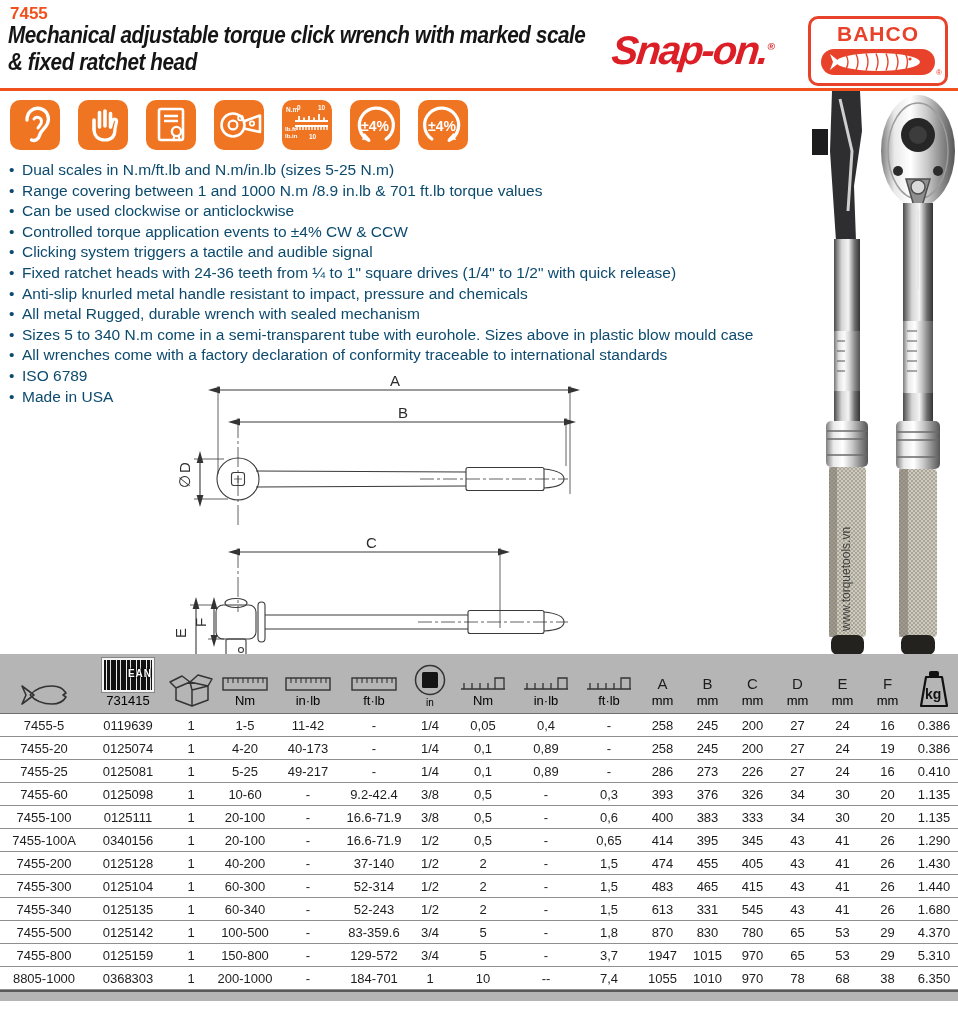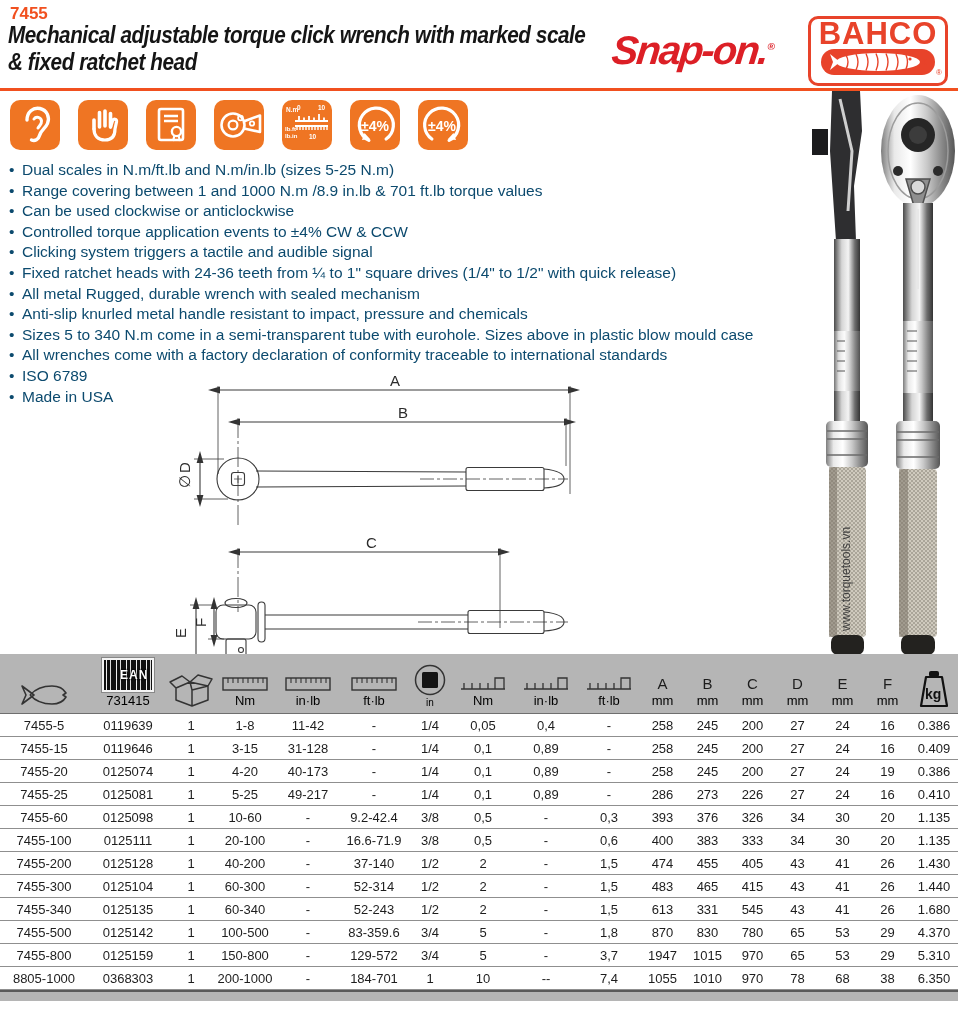--- a/index.html
+++ b/index.html
@@ -9,21 +9,21 @@
   .code{position:absolute;left:10px;top:4px;font-size:17px;font-weight:bold;color:#f1501f;}
   .title{position:absolute;left:8px;top:22px;width:660px;font-size:23px;font-weight:bold;
          font-style:italic;line-height:1.18;color:#151515;transform:scaleX(.9);transform-origin:left top;
          letter-spacing:-0.5px;}
   .rule{position:absolute;left:0;top:88px;width:958px;height:3px;background:#f1501f;}
   .snapon{position:absolute;left:612px;top:28px;color:#dc1f26;font-weight:bold;font-style:italic;
           font-size:40px;letter-spacing:-2px;transform:skewX(-6deg);white-space:nowrap;}
   .snapon sup{font-size:10px;font-style:normal;letter-spacing:0;}
   .bahco-box{position:absolute;left:808px;top:16px;width:140px;height:70px;border:3px solid #e8432a;
              border-radius:10px;background:#fff;box-sizing:border-box;text-align:center;}
-  .bahco-word{font-size:31px;font-weight:bold;color:#e8432a;letter-spacing:1px;line-height:30px;}
+  .bahco-word{font-size:21px;font-weight:bold;color:#e8432a;letter-spacing:1px;line-height:30px;}
   .bahco-fishbox{margin:0 auto;width:114px;height:26px;background:#e8432a;border-radius:13px;
                  display:flex;align-items:center;justify-content:center;}
   .bahco-reg{position:absolute;right:3px;bottom:6px;font-size:8px;color:#e8432a;}
   
   .icon-row{position:absolute;left:10px;top:100px;display:flex;gap:18px;}
   .ficon{width:50px;height:50px;background:#ef7523;border-radius:10px;flex:0 0 auto;}
   
   .features{position:absolute;left:8px;top:160px;width:820px;margin:0;padding:0;list-style:none;}
   .features li{position:relative;padding-left:14px;font-size:15.5px;line-height:20.6px;color:#0c4a6e;}
   .features li::before{content:"•";position:absolute;left:1px;top:0;}
@@ -35,21 +35,21 @@
   .table-wrap{position:absolute;left:0;top:654px;width:958px;}
   table.spec{width:958px;border-collapse:collapse;table-layout:fixed;}
   table.spec thead th{background:#b5b5b5;padding:4px 0 5px;vertical-align:bottom;font-weight:normal;border-bottom:1px solid #6f6f6f;}
   table.spec tbody td{height:22px;text-align:center;font-size:13px;color:#1d1d1d;
                       border-bottom:1px solid #8f8f8f;padding:0;}
   .th-stack{display:flex;flex-direction:column;align-items:center;gap:1px;}
   .th-label{font-size:13px;color:#000000;}
   .th-dim{font-size:15px;color:#1d1d1d;}
   .barcode{position:relative;width:48px;height:30px;background:#111;border:2px solid #f5f5f5;outline:1px solid #888;
            background-image:repeating-linear-gradient(90deg,#111 0 2px,#eee 2px 3px,#111 3px 6px,#ddd 6px 7px,#111 7px 10px);}
-  .barcode span{position:absolute;left:16px;right:0;top:8px;text-align:left;font-size:12px;font-weight:bold;
+  .barcode span{position:absolute;left:8px;right:0;top:8px;text-align:right;font-size:10px;font-weight:bold;
                 color:#fff;text-shadow:0 0 2px #000,0 0 2px #000;letter-spacing:1px;}
   .bottom-bar{height:9px;background:#b5b5b5;border-top:2px solid #5a5a5a;}
   svg text{font-family:"Liberation Sans","DejaVu Sans",sans-serif;}
 </style>
 </head>
 <body>
 
 <div class="page">
 
   <div class="code">7455</div>
@@ -130,22 +130,22 @@
     </div>
   </div>
 
   <ul class="features">
       <li>Dual scales in N.m/ft.lb and N.m/in.lb (sizes 5-25 N.m)</li>
       <li>Range covering between 1 and 1000 N.m /8.9 in.lb &amp; 701 ft.lb torque values</li>
       <li>Can be used clockwise or anticlockwise</li>
       <li>Controlled torque application events to ±4% CW &amp; CCW</li>
       <li>Clicking system triggers a tactile and audible signal</li>
       <li>Fixed ratchet heads with 24-36 teeth from ¼ to 1" square drives (1/4" to 1/2" with quick release)</li>
+      <li>Anti-slip knurled metal handle resistant to impact, pressure and chemicals</li>
       <li>All metal Rugged, durable wrench with sealed mechanism</li>
-      <li>Anti-slip knurled metal handle resistant to impact, pressure and chemicals</li>
       <li>Sizes 5 to 340 N.m come in a semi-transparent tube with eurohole. Sizes above in plastic blow mould case</li>
       <li>All wrenches come with a factory declaration of conformity  traceable to international standards</li>
       <li>ISO 6789</li>
       <li>Made in USA</li>
     </ul>
 
   <div class="diagram">
     <svg width="430" height="282" viewBox="0 0 430 282">
       <defs>
         <marker id="arr" markerWidth="12" markerHeight="10" refX="10" refY="4" orient="auto" markerUnits="userSpaceOnUse">
@@ -417,53 +417,34 @@
                 </svg>
               </div>
           </th>
         </tr>
       </thead>
       <tbody>
           <tr>
             <td>7455-5</td>
             <td>0119639</td>
             <td>1</td>
-            <td>1-8</td>
+            <td>1-5</td>
             <td>11-42</td>
             <td>-</td>
             <td>1/4</td>
             <td>0,05</td>
             <td>0,4</td>
             <td>-</td>
             <td>258</td>
             <td>245</td>
             <td>200</td>
             <td>27</td>
             <td>24</td>
             <td>16</td>
             <td>0.386</td>
-          </tr>
-          <tr>
-            <td>7455-15</td>
-            <td>0119646</td>
-            <td>1</td>
-            <td>3-15</td>
-            <td>31-128</td>
-            <td>-</td>
-            <td>1/4</td>
-            <td>0,1</td>
-            <td>0,89</td>
-            <td>-</td>
-            <td>258</td>
-            <td>245</td>
-            <td>200</td>
-            <td>27</td>
-            <td>24</td>
-            <td>16</td>
-            <td>0.409</td>
           </tr>
           <tr>
             <td>7455-20</td>
             <td>0125074</td>
             <td>1</td>
             <td>4-20</td>
             <td>40-173</td>
             <td>-</td>
             <td>1/4</td>
             <td>0,1</td>
@@ -526,20 +507,39 @@
             <td>0,5</td>
             <td>-</td>
             <td>0,6</td>
             <td>400</td>
             <td>383</td>
             <td>333</td>
             <td>34</td>
             <td>30</td>
             <td>20</td>
             <td>1.135</td>
+          </tr>
+          <tr>
+            <td>7455-100A</td>
+            <td>0340156</td>
+            <td>1</td>
+            <td>20-100</td>
+            <td>-</td>
+            <td>16.6-71.9</td>
+            <td>1/2</td>
+            <td>0,5</td>
+            <td>-</td>
+            <td>0,65</td>
+            <td>414</td>
+            <td>395</td>
+            <td>345</td>
+            <td>43</td>
+            <td>41</td>
+            <td>26</td>
+            <td>1.290</td>
           </tr>
           <tr>
             <td>7455-200</td>
             <td>0125128</td>
             <td>1</td>
             <td>40-200</td>
             <td>-</td>
             <td>37-140</td>
             <td>1/2</td>
             <td>2</td>

